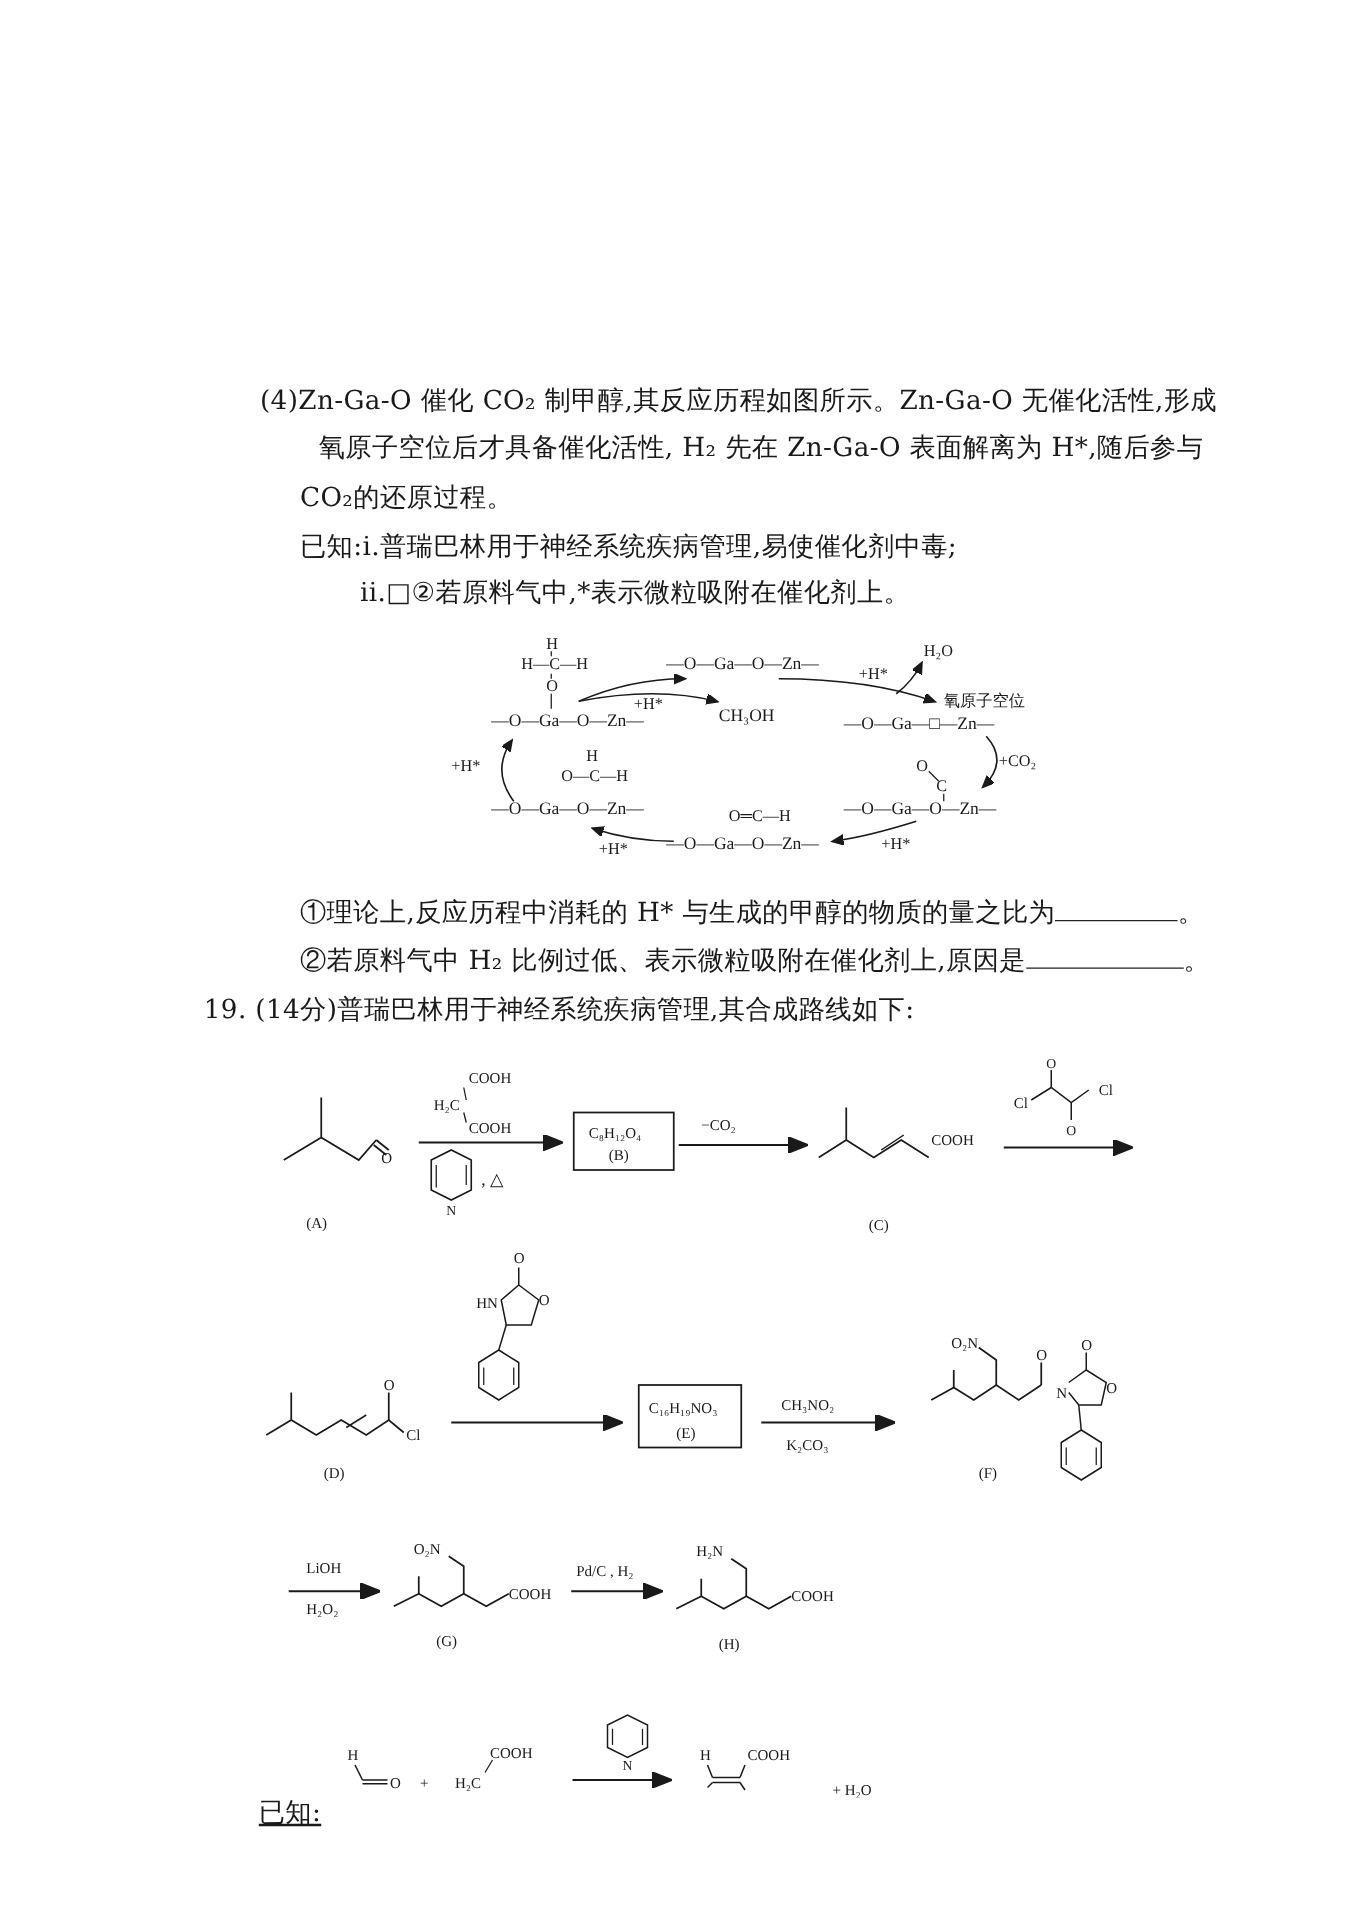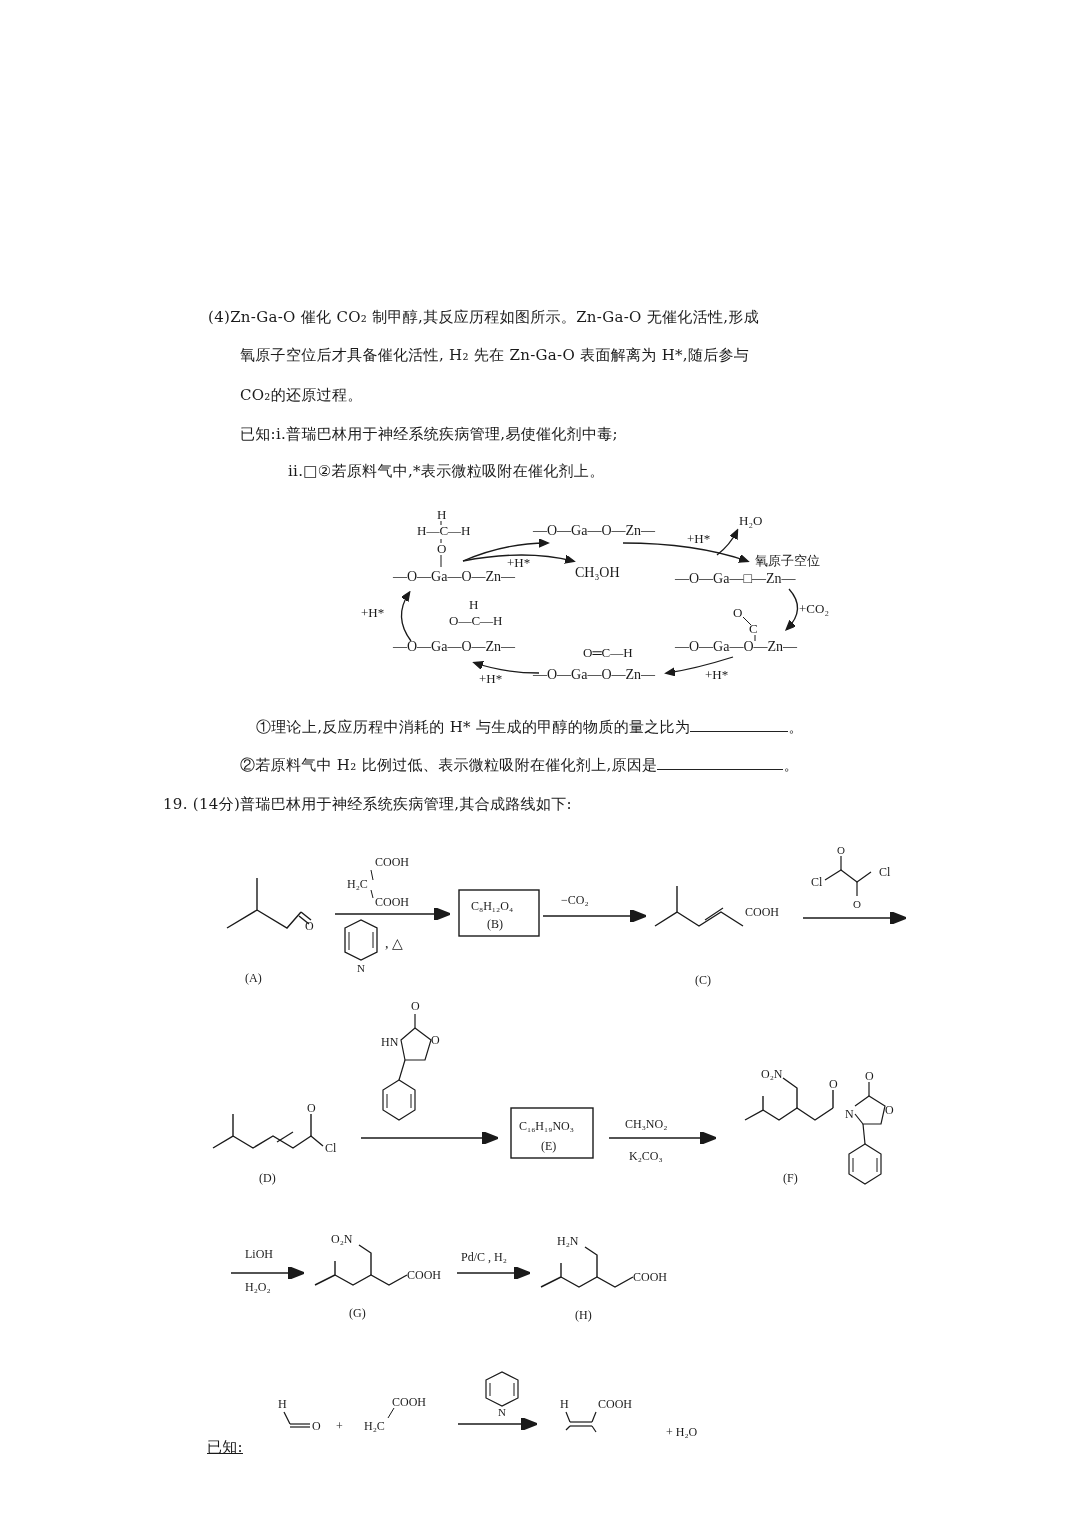--- a/index.html
+++ b/index.html
@@ -1,30 +1,30 @@
 <!DOCTYPE html>
 <html><head>
 <meta charset="utf-8">
 <style>
   html, body { margin: 0; padding: 0; }
   body {
     width: 1080px; height: 1528px; background: #ffffff; position: relative; overflow: hidden;
     font-family: "DejaVu Serif", "Liberation Serif", serif; color: #1a1a1a;
   }
   .abs { position: absolute; }
-  .txt { font-size: 15px; line-height: 1; white-space: nowrap; letter-spacing: 0.3px; }
+  .txt { font-size: 21px; line-height: 1; white-space: nowrap; letter-spacing: 0.3px; }
   .blank { display: inline-block; border-bottom: 1.5px solid #222; vertical-align: baseline; height: 1px; }
   svg text { font-family: "Liberation Serif", serif; fill: #1a1a1a; }
   svg line, svg path, svg polyline, svg polygon, svg rect { stroke: #1a1a1a; }
 </style>
 </head>
 <body>
 
 <div class="abs txt" style="left:208px;top:310px;">(4)Zn-Ga-O 催化 CO₂ 制甲醇,其反应历程如图所示。Zn-Ga-O 无催化活性,形成</div>
-<div class="abs txt" style="left:240px;top:348px;">氧原子空位后才具备催化活性, H₂ 先在 Zn-Ga-O 表面解离为 H*,随后参与</div>
+<div class="abs txt" style="left:255px;top:348px;">氧原子空位后才具备催化活性, H₂ 先在 Zn-Ga-O 表面解离为 H*,随后参与</div>
 <div class="abs txt" style="left:240px;top:388px;text-align:center;">CO₂的还原过程。</div>
 <div class="abs txt" style="left:240px;top:427px;">已知:i.普瑞巴林用于神经系统疾病管理,易使催化剂中毒;</div>
 <div class="abs txt" style="left:288px;top:464px;">ii.□②若原料气中,*表示微粒吸附在催化剂上。</div>
 
 <svg class="abs" style="left:355px;top:505px;" width="490" height="190" viewBox="0 0 490 190" fill="none">
   <defs>
     <marker id="ah" markerWidth="8" markerHeight="8" refX="6" refY="3" orient="auto">
       <polygon points="0,0 7,3 0,6" fill="#1a1a1a" stroke="none"></polygon>
     </marker>
   </defs>
@@ -66,21 +66,21 @@
   <path d="M184,168 Q150,168 120,158" stroke-width="1.3" marker-end="url(#ah)"></path>
   <text x="124" y="178" font-size="13">+H*</text>
 
   <text x="114" y="104" font-size="13">H</text>
   <text x="94" y="120" font-size="13">O—C—H</text>
   <text x="38" y="146" font-size="14">—O—Ga—O—Zn—</text>
   <path d="M56,136 Q38,112 54,88" stroke-width="1.3" marker-end="url(#ah)"></path>
   <text x="6" y="112" font-size="13">+H*</text>
 </svg>
 
-<div class="abs txt" style="left:256px;top:720px;text-align:center;">
+<div class="abs txt" style="left:240px;top:720px;text-align:center;">
   <span>①理论上,反应历程中消耗的 H* 与生成的甲醇的物质的量之比为</span><span class="blank" style="width:98px;"></span><span>。</span>
 </div>
 <div class="abs txt" style="left:240px;top:758px;">
   <span>②若原料气中 H₂ 比例过低、表示微粒吸附在催化剂上,原因是</span><span class="blank" style="width:126px;"></span><span>。</span>
 </div>
 <div class="abs txt" style="left:163px;top:797px;">19. (14分)普瑞巴林用于神经系统疾病管理,其合成路线如下:</div>
 
 <svg class="abs" style="left:215px;top:840px;" width="700" height="155" viewBox="0 0 700 155" fill="none">
   <defs>
     <marker id="ah2" markerWidth="10" markerHeight="8" refX="8" refY="4" orient="auto">

